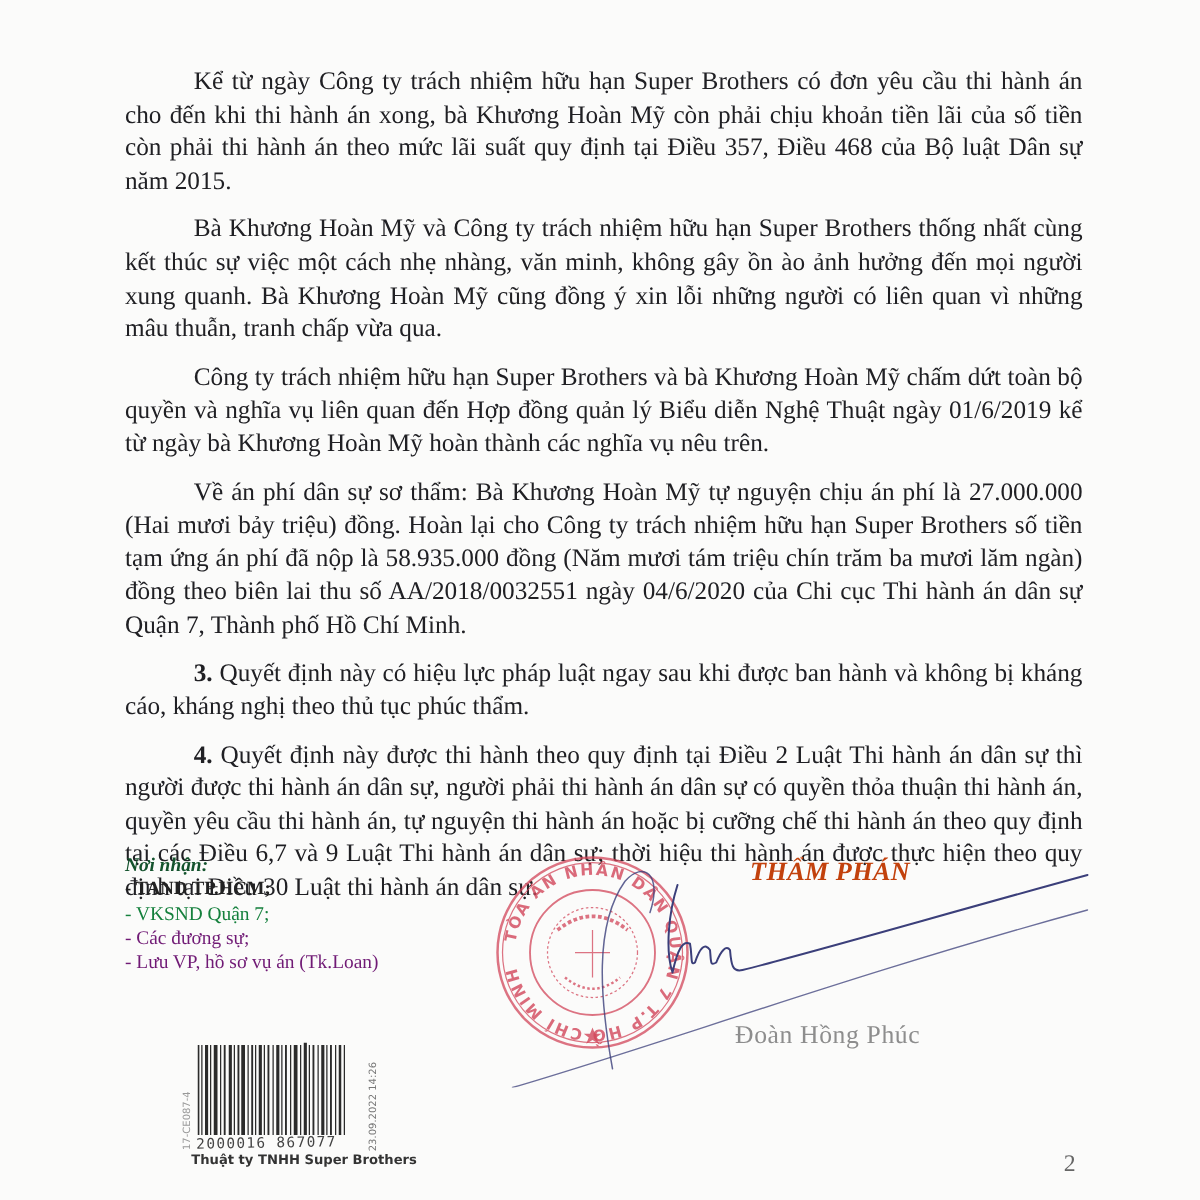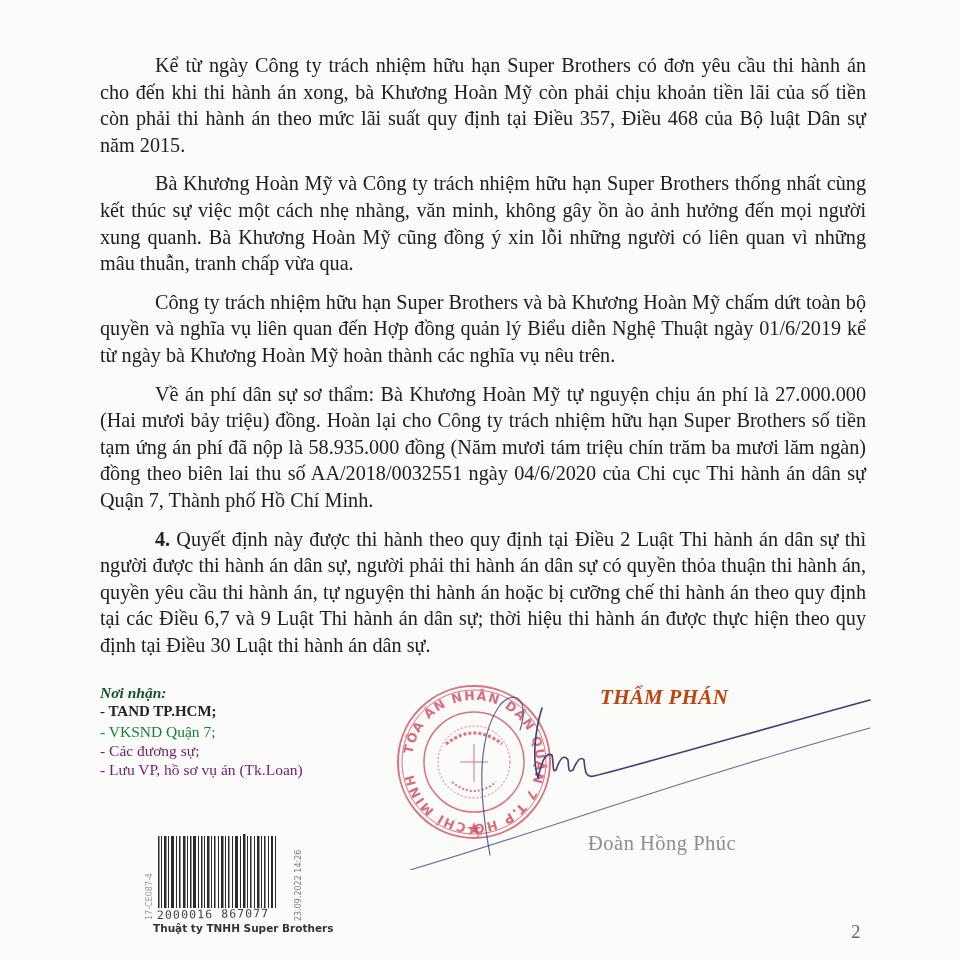--- a/index.html
+++ b/index.html
@@ -46,39 +46,40 @@
     position: absolute; left: 38px; top: 94px;
     font-family: "DejaVu Sans", sans-serif; font-weight: bold; font-size: 10.5px; color: #333;
     white-space: nowrap;
   }
   .judge-title {
     position: absolute; left: 600px; top: 685px;
     font-weight: bold; font-size: 21px; color: #c2410c; letter-spacing: 0.3px; font-style: italic;
   }
   .judge-name {
     position: absolute; left: 588px; top: 817px;
-    font-size: 20.5px; color: #8d8d8d; letter-spacing: 0.5px; margin-top: 15px;
+    font-size: 20.5px; color: #8d8d8d; letter-spacing: 0.5px;
   }
   .stamp { position: absolute; left: 394px; top: 682px; width: 160px; height: 160px; }
   .signature { position: absolute; left: 380px; top: 660px; width: 500px; height: 210px; }
   .page-number {
     position: absolute; left: 851px; top: 921px;
     font-size: 19px; color: #666;
   }
 </style>
 </head>
 <body>
 
 <div class="page">
 
   <div class="body-text">
     <p><span class="num"></span><span>Kể từ ngày Công ty trách nhiệm hữu hạn Super Brothers có đơn yêu cầu thi hành án cho đến khi thi hành án xong, bà Khương Hoàn Mỹ còn phải chịu khoản tiền lãi của số tiền còn phải thi hành án theo mức lãi suất quy định tại Điều 357, Điều 468 của Bộ luật Dân sự năm 2015.</span></p>
     <p><span class="num"></span><span>Bà Khương Hoàn Mỹ và Công ty trách nhiệm hữu hạn Super Brothers thống nhất cùng kết thúc sự việc một cách nhẹ nhàng, văn minh, không gây ồn ào ảnh hưởng đến mọi người xung quanh. Bà Khương Hoàn Mỹ cũng đồng ý xin lỗi những người có liên quan vì những mâu thuẫn, tranh chấp vừa qua.</span></p>
     <p><span class="num"></span><span>Công ty trách nhiệm hữu hạn Super Brothers và bà Khương Hoàn Mỹ chấm dứt toàn bộ quyền và nghĩa vụ liên quan đến Hợp đồng quản lý Biểu diễn Nghệ Thuật ngày 01/6/2019 kể từ ngày bà Khương Hoàn Mỹ hoàn thành các nghĩa vụ nêu trên.</span></p>
     <p><span class="num"></span><span>Về án phí dân sự sơ thẩm: Bà Khương Hoàn Mỹ tự nguyện chịu án phí là 27.000.000 (Hai mươi bảy triệu) đồng. Hoàn lại cho Công ty trách nhiệm hữu hạn Super Brothers số tiền tạm ứng án phí đã nộp là 58.935.000 đồng (Năm mươi tám triệu chín trăm ba mươi lăm ngàn) đồng theo biên lai thu số AA/2018/0032551 ngày 04/6/2020 của Chi cục Thi hành án dân sự Quận 7, Thành phố Hồ Chí Minh.</span></p>
+    <p><span class="num">3.</span><span> Quyết định này có hiệu lực pháp luật ngay sau khi được ban hành và không bị kháng cáo, kháng nghị theo thủ tục phúc thẩm.</span></p>
     <p><span class="num">4.</span><span> Quyết định này được thi hành theo quy định tại Điều 2 Luật Thi hành án dân sự thì người được thi hành án dân sự, người phải thi hành án dân sự có quyền thỏa thuận thi hành án, quyền yêu cầu thi hành án, tự nguyện thi hành án hoặc bị cưỡng chế thi hành án theo quy định tại các Điều 6,7 và 9 Luật Thi hành án dân sự; thời hiệu thi hành án được thực hiện theo quy định tại Điều 30 Luật thi hành án dân sự.</span></p>
   </div>
 
   <div class="recipients">
     <div class="title">Nơi nhận:</div>
     <div class="item b">- TAND TP.HCM;</div>
     <div class="item f1">- VKSND Quận 7;</div>
     <div class="item f3">- Các đương sự;</div>
     <div class="item f3">- Lưu VP, hồ sơ vụ án (Tk.Loan)</div>
   </div>

